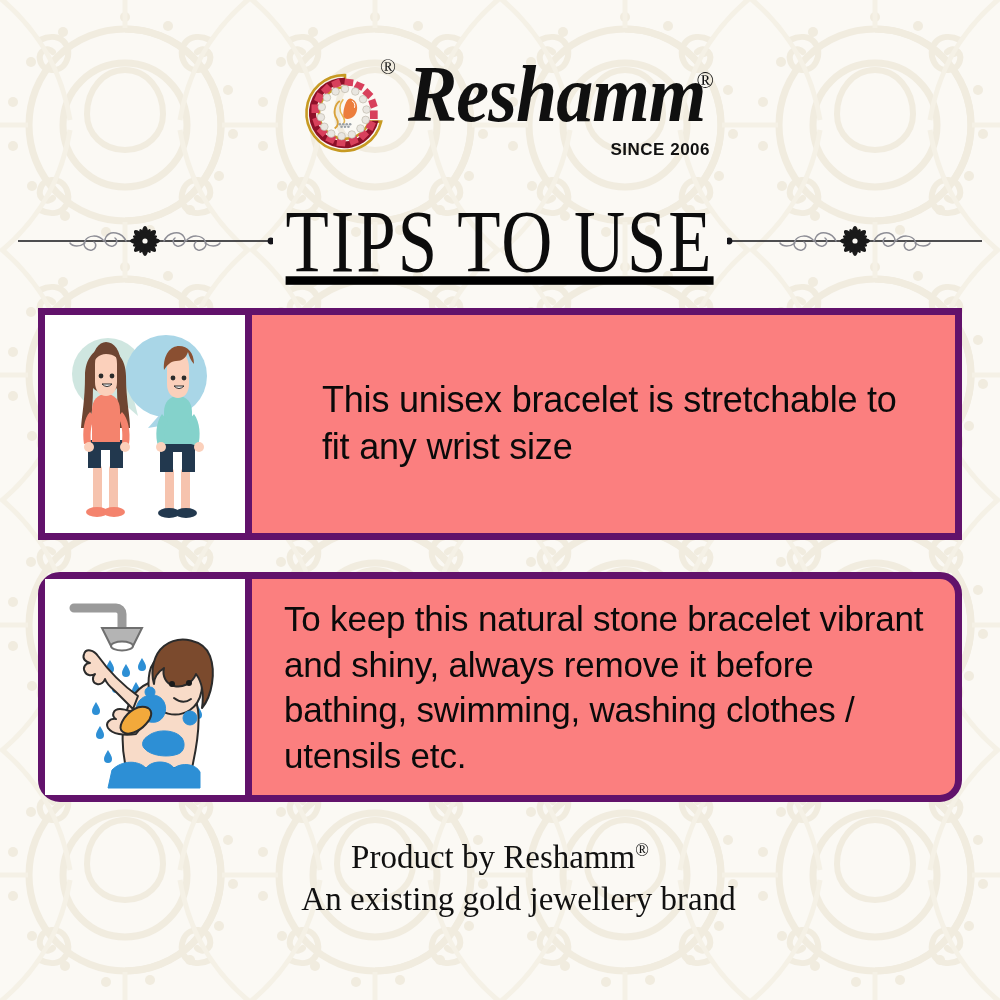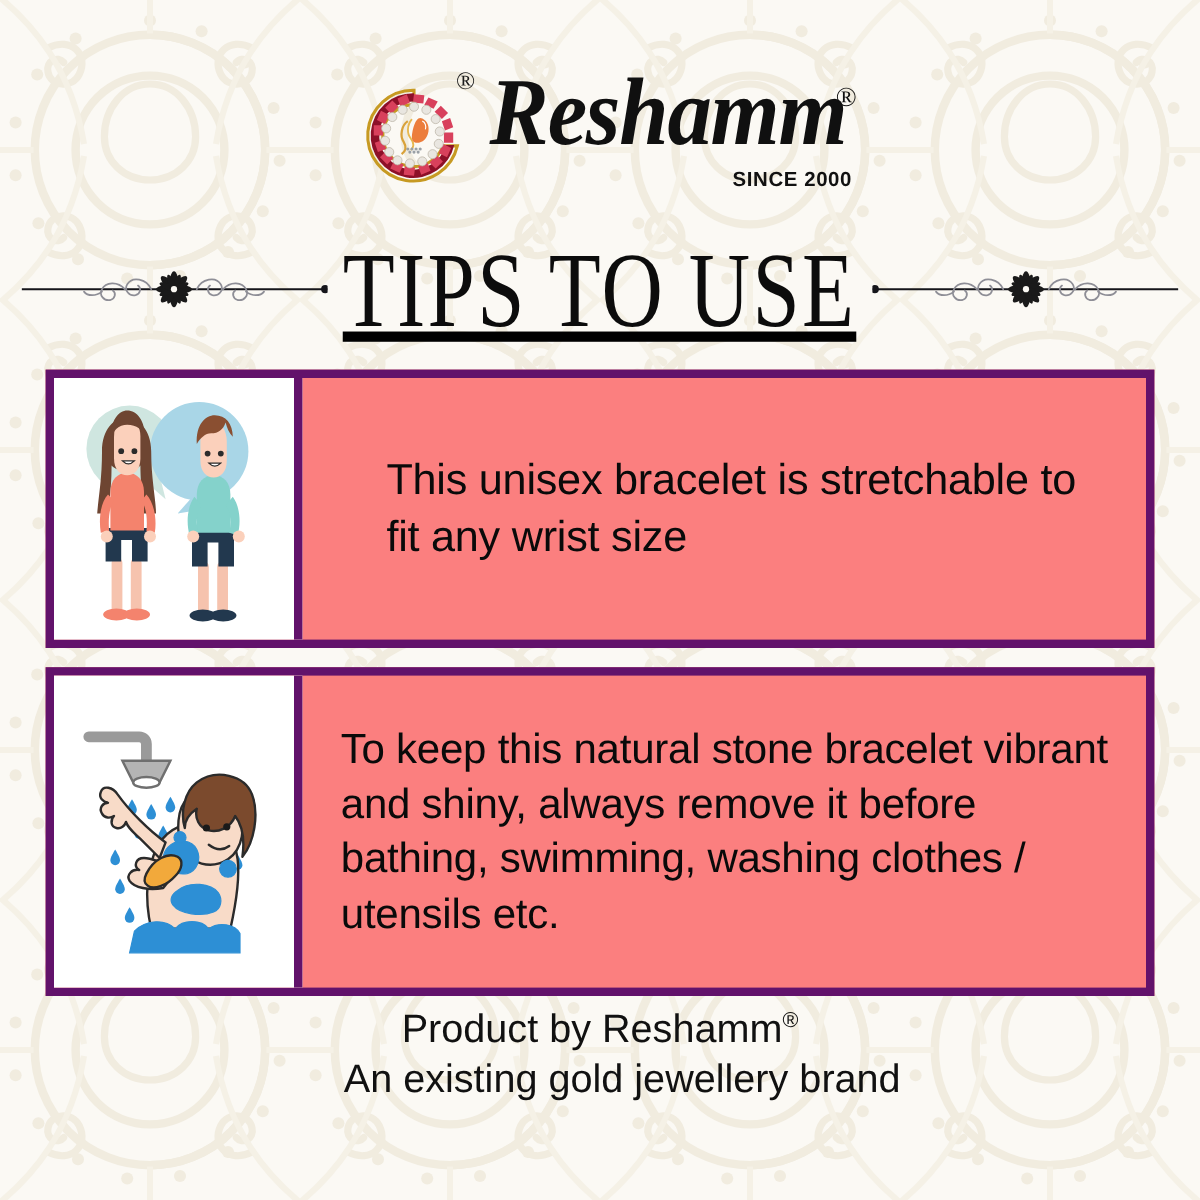--- a/index.html
+++ b/index.html
@@ -140,21 +140,21 @@
     position: absolute;
     left: 38px;
     width: 924px;
     border: 7px solid #62126b;
     background: #fb7f7f;
     box-sizing: border-box;
     display: flex;
     align-items: stretch;
   }
   #card-1 { top: 308px; height: 232px; gap: 38px; }
-  #card-2 { top: 556px; height: 274px; }
+  #card-2 { top: 572px; height: 230px; border-radius: 22px; }
 
   .card-media {
     flex: 0 0 200px;
     background: #ffffff;
     border-right: 7px solid #62126b;
     display: flex;
     align-items: center;
     justify-content: center;
     overflow: hidden;
   }
@@ -175,21 +175,21 @@
   }
   #card-2 .card-text { font-size: 35px; line-height: 1.30; }
 
   
   .footer {
     position: absolute;
     top: 838px;
     left: 0;
     width: 1000px;
     text-align: center;
-    font-family: Liberation Sans, sans-serif;
+    font-family: Liberation Serif, serif;
     color: #111;
   }
   .footer-line-1 {
     font-size: 33px;
     line-height: 1.18;
     letter-spacing: 0px;
   }
   .footer-line-2 {
     font-size: 33px;
     line-height: 1.18;
@@ -305,21 +305,21 @@
             <circle cx="54" cy="66" r="1.5"></circle>
           </g>
         </g>
       </svg>
       <span class="emblem-reg">®</span>
     </div>
 
     <div class="brand-wordmark-wrap">
       <span class="brand-wordmark">Reshamm</span>
       <span class="brand-reg">®</span>
-      <span class="brand-since">SINCE 2000</span>
+      <span class="brand-since">SINCE 2006</span>
     </div>
   </div>
 
   <div class="title-row">
 
     <svg class="ornament" viewBox="0 0 255 56" xmlns="http://www.w3.org/2000/svg">
       <line x1="0" y1="28" x2="255" y2="28" stroke="#15151a" stroke-width="1.6"></line>
       <circle cx="253" cy="28" r="3.4" fill="#15151a"></circle>
       <g fill="#1a1a1a">
         <g transform="translate(127,28)">

